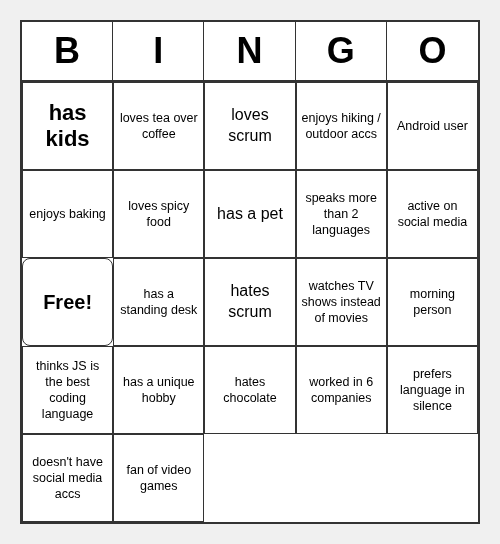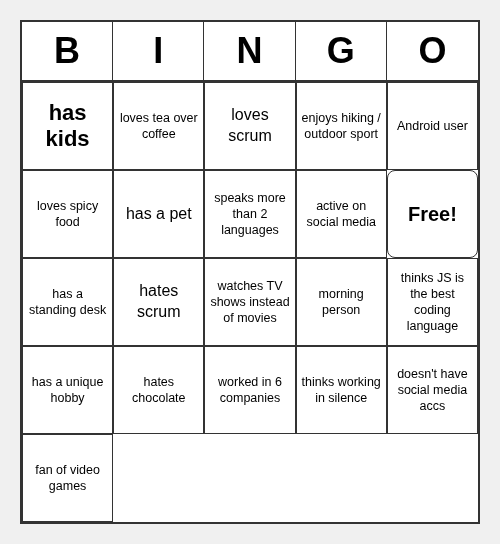--- a/index.html
+++ b/index.html
@@ -70,32 +70,33 @@
   <div class="bingo-letter">B</div>
       <div class="bingo-letter">I</div>
       <div class="bingo-letter">N</div>
       <div class="bingo-letter">G</div>
       <div class="bingo-letter">O</div>
     </div>
   <div class="bingo-grid">
   <div class="bingo-cell large-text">has kids</div>
       <div class="bingo-cell">loves tea over coffee</div>
       <div class="bingo-cell medium-text">loves scrum</div>
-      <div class="bingo-cell">enjoys hiking / outdoor sport</div>
+      <div class="bingo-cell">enjoys hiking / outdoor accs</div>
       <div class="bingo-cell">Android user</div>
+      <div class="bingo-cell">enjoys baking</div>
       <div class="bingo-cell">loves spicy food</div>
       <div class="bingo-cell medium-text">has a pet</div>
       <div class="bingo-cell">speaks more than 2 languages</div>
       <div class="bingo-cell">active on social media</div>
       <div class="bingo-cell free">Free!</div>
       <div class="bingo-cell">has a standing desk</div>
       <div class="bingo-cell medium-text">hates scrum</div>
       <div class="bingo-cell">watches TV shows instead of movies</div>
       <div class="bingo-cell">morning person</div>
       <div class="bingo-cell">thinks JS is the best coding language</div>
       <div class="bingo-cell">has a unique hobby</div>
       <div class="bingo-cell">hates chocolate</div>
       <div class="bingo-cell">worked in 6 companies</div>
-      <div class="bingo-cell">thinks working in silence</div>
+      <div class="bingo-cell">prefers language in silence</div>
       <div class="bingo-cell">doesn't have social media accs</div>
       <div class="bingo-cell">fan of video games</div>
     </div>
 </div>
 
 </body></html>

